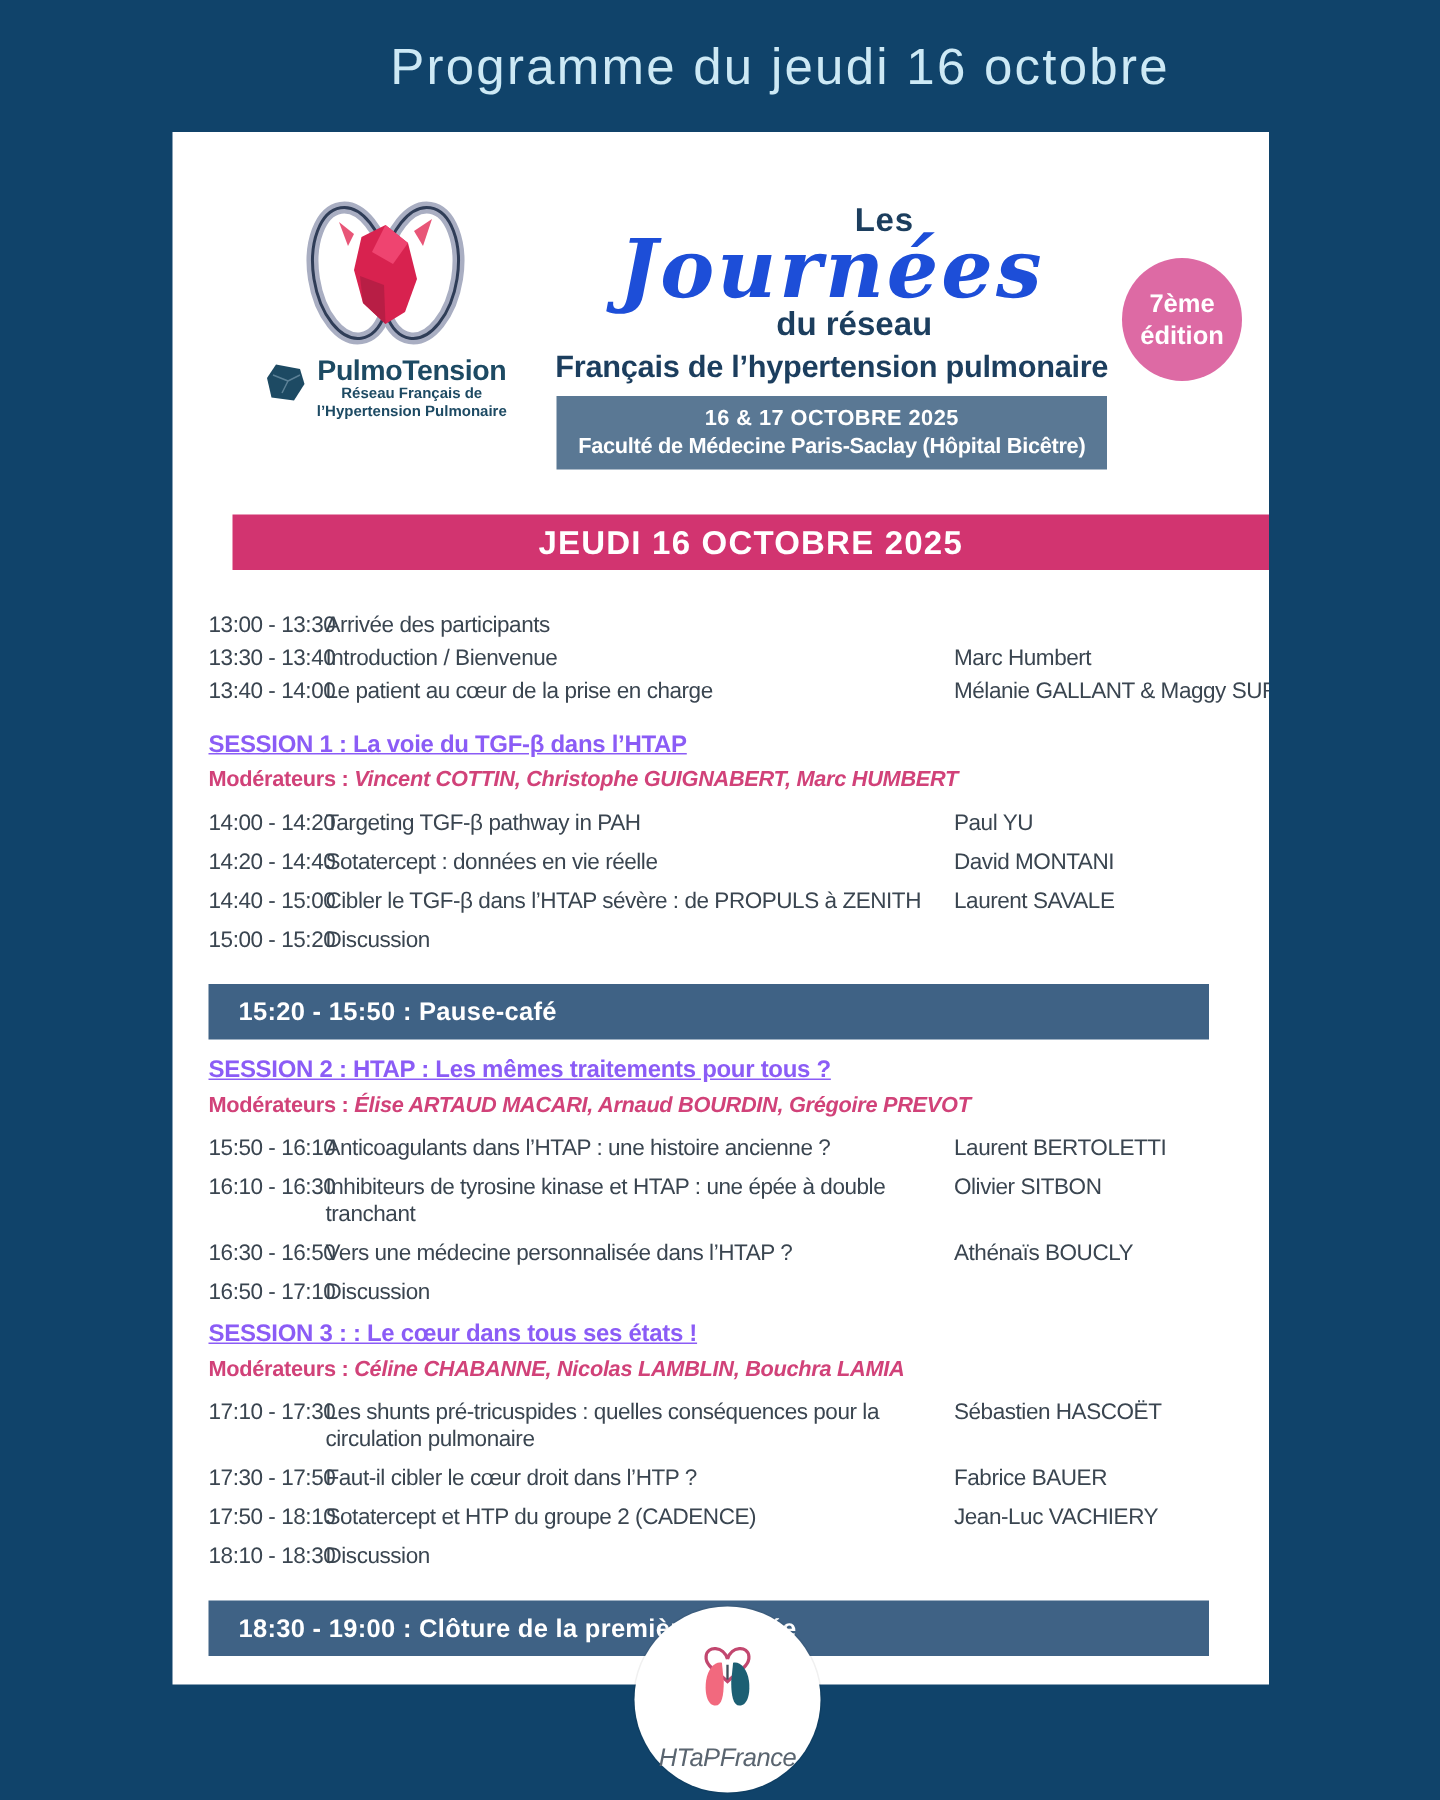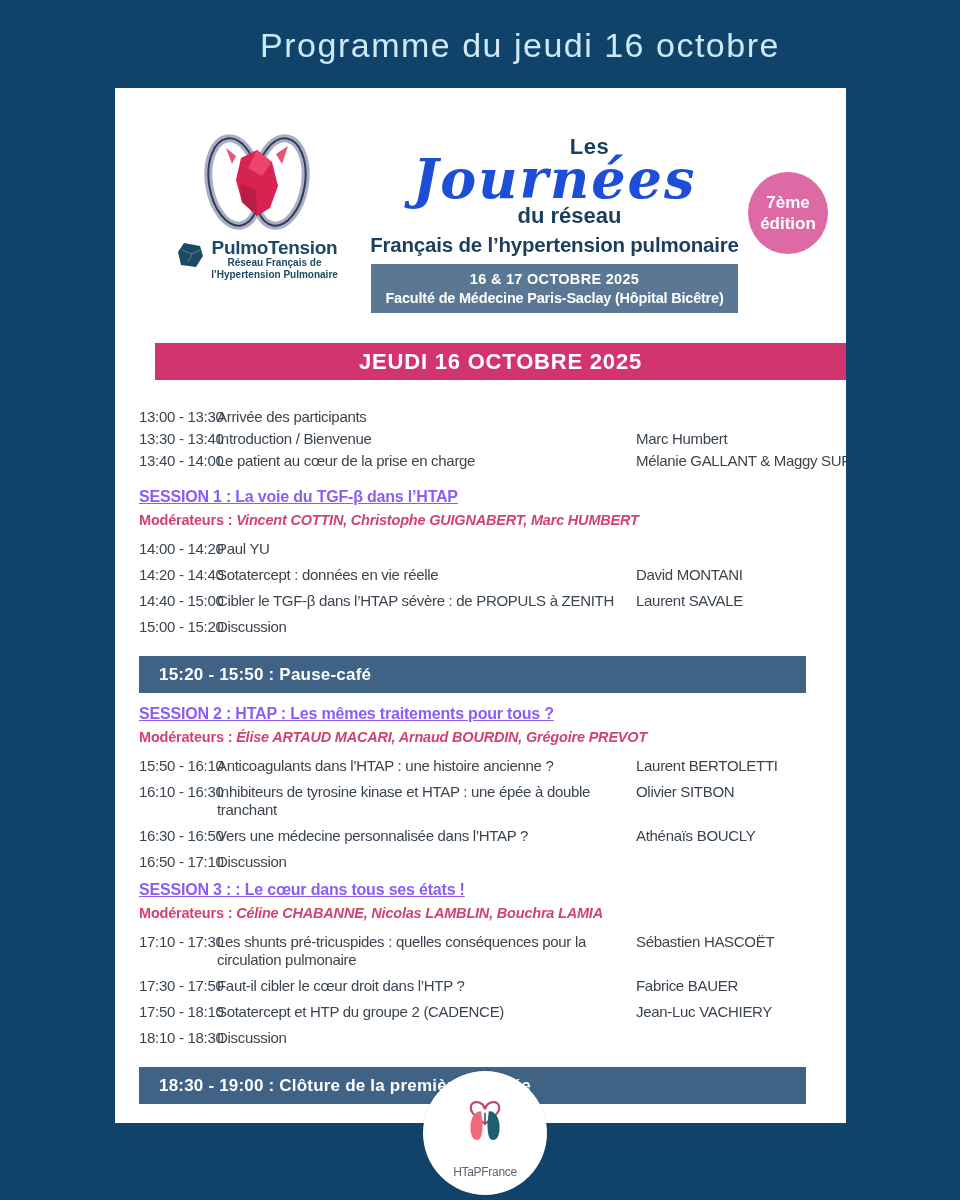--- a/index.html
+++ b/index.html
@@ -74,21 +74,21 @@
   .mt20{margin-top:12px;}
   .mt6{margin-top:6px;}
   .close-banner{margin-top:16px;}
   
   .footer-logo{
     position:absolute;left:423px;top:1071px;width:124px;height:124px;border-radius:50%;
     background:#ffffff;box-shadow:0 0 0 1px rgba(0,0,0,0.06);
     display:flex;flex-direction:column;align-items:center;justify-content:center;
   }
   .footer-logo svg{width:64px;height:62px;display:block;}
-  .footer-logo .fl-text{font-size:12px;color:#5a6570;margin-top:15px;letter-spacing:-0.3px;}
+  .footer-logo .fl-text{font-size:17px;color:#5a6570;margin-top:15px;letter-spacing:-0.3px;font-style:italic;}
 </style>
 </head>
 <body>
 
 <div class="page-title">Programme du jeudi 16 octobre</div>
 
 <div class="card">
 
   <div class="header-row">
     <div class="pt-logo">
@@ -156,20 +156,21 @@
     </div>
 
     <div class="session-title">SESSION 1 : La voie du TGF-β dans l’HTAP</div>
     <div class="mods">
       <span>Modérateurs :</span>
       <span class="names">Vincent COTTIN, Christophe GUIGNABERT, Marc HUMBERT</span>
     </div>
     <div class="rows-block">
       <div class="row srow">
         <span class="time">14:00 - 14:20</span>
+        <span class="item">Targeting TGF-β pathway in PAH</span>
         <span class="speaker">Paul YU</span>
       </div>
       <div class="row srow">
         <span class="time">14:20 - 14:40</span>
         <span class="item">Sotatercept : données en vie réelle</span>
         <span class="speaker">David MONTANI</span>
       </div>
       <div class="row srow">
         <span class="time">14:40 - 15:00</span>
         <span class="item">Cibler le TGF-β dans l’HTAP sévère : de PROPULS à ZENITH</span>

